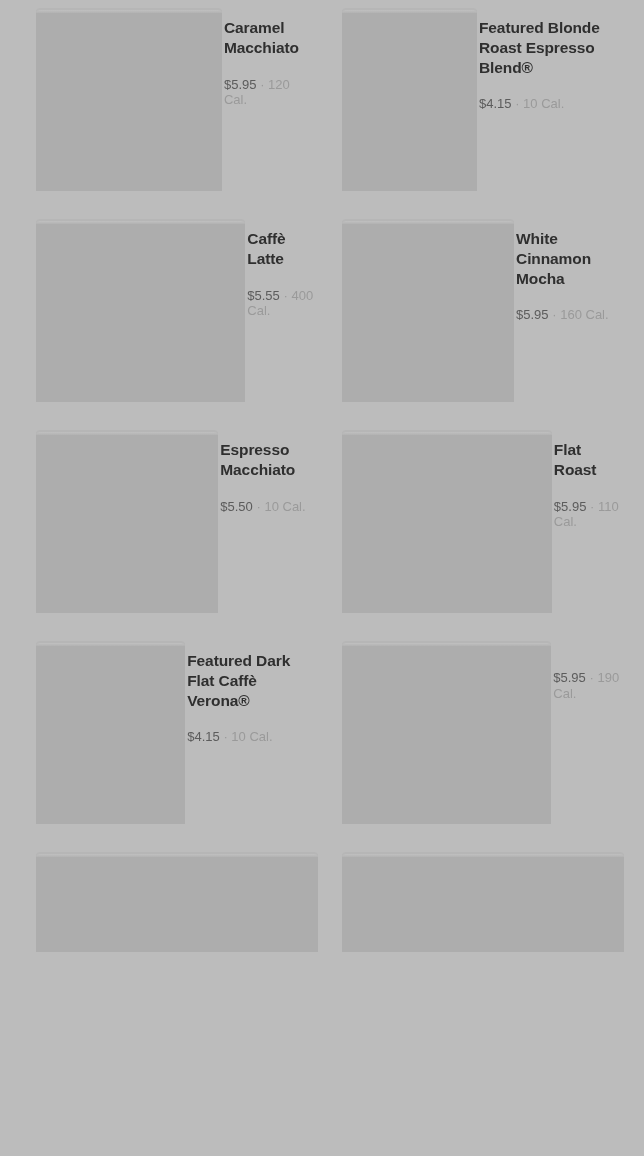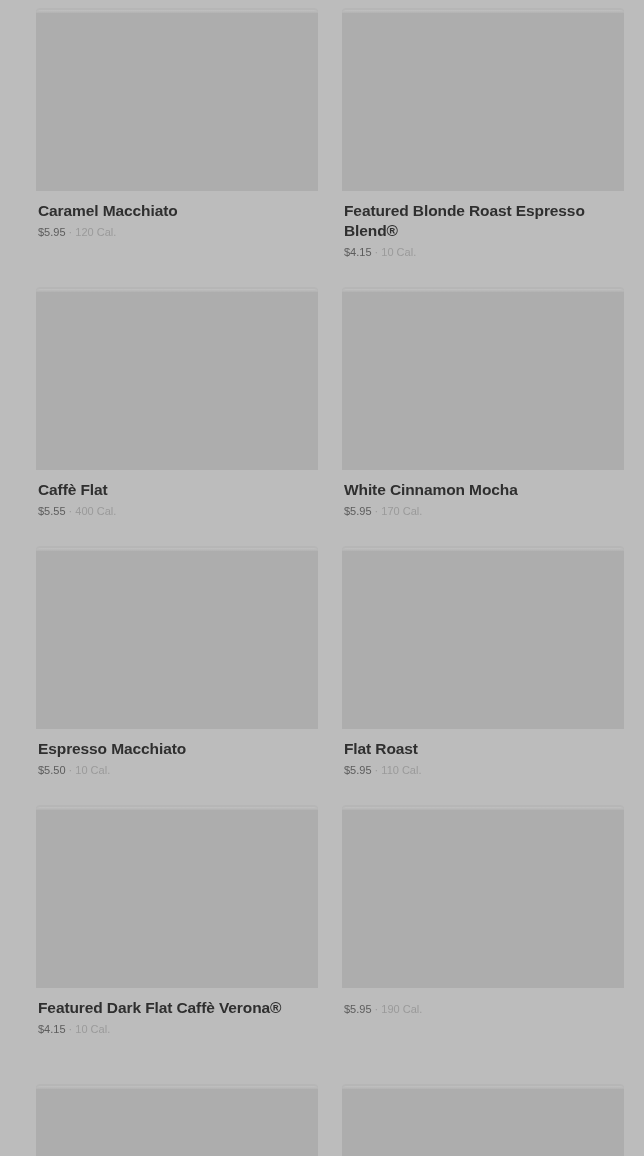--- a/index.html
+++ b/index.html
@@ -20,21 +20,20 @@
     display: grid;
     grid-template-columns: 282px 282px;
     column-gap: 24px;
     row-gap: 0px;
     padding: 8px 20px 0 36px;
     width: 644px;
   }
 
   .product-card {
     display: flex;
-    flex-direction: column;
     cursor: pointer;
     position: relative;
   }
 
   .product-image {
     width: 100%;
     height: 183px;
     background: #adadad;
     border-radius: 4px 4px 0 0;
     border-top: 2px solid #b6b6b6;
@@ -58,22 +57,22 @@
 
   .product-title {
     font-size: 15.5px;
     font-weight: 700;
     line-height: 1.28;
     color: #2f2f2f;
     letter-spacing: -0.1px;
   }
 
   .product-meta {
-    margin-top: 5px;
-    font-size: 11px;
+    margin-top: 19px;
+    font-size: 13px;
     line-height: 1.2;
     color: #9a9a9a;
     letter-spacing: 0px;
   }
 
   .product-price {
     color: #5c5c5c;
   }
 
   .meta-sep { color: #9a9a9a; }
@@ -104,29 +103,29 @@
       <div class="product-image"></div>
       <div class="product-info">
         <div class="product-title">Featured Blonde Roast Espresso Blend®</div>
         <div class="product-meta"><span class="product-price">$4.15</span> <span class="meta-sep">·</span> <span class="product-calories">10 Cal.</span></div>
       </div>
     </div>
     <div class="row-spacer"></div>
     <div class="product-card short">
       <div class="product-image"></div>
       <div class="product-info">
-        <div class="product-title">Caffè Flat</div>
+        <div class="product-title">Caffè Latte</div>
         <div class="product-meta"><span class="product-price">$5.55</span> <span class="meta-sep">·</span> <span class="product-calories">400 Cal.</span></div>
       </div>
     </div>
     <div class="product-card short">
       <div class="product-image"></div>
       <div class="product-info">
         <div class="product-title">White Cinnamon Mocha</div>
-        <div class="product-meta"><span class="product-price">$5.95</span> <span class="meta-sep">·</span> <span class="product-calories">170 Cal.</span></div>
+        <div class="product-meta"><span class="product-price">$5.95</span> <span class="meta-sep">·</span> <span class="product-calories">160 Cal.</span></div>
       </div>
     </div>
     <div class="row-spacer"></div>
     <div class="product-card short">
       <div class="product-image"></div>
       <div class="product-info">
         <div class="product-title">Espresso Macchiato</div>
         <div class="product-meta"><span class="product-price">$5.50</span> <span class="meta-sep">·</span> <span class="product-calories">10 Cal.</span></div>
       </div>
     </div>

